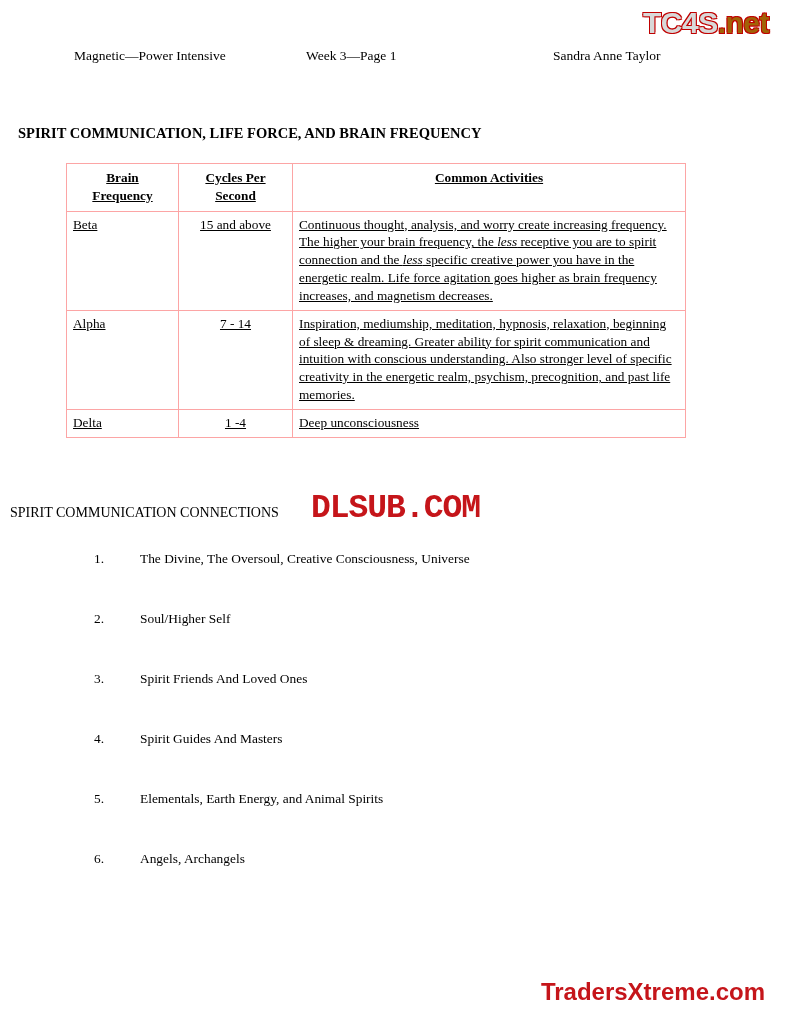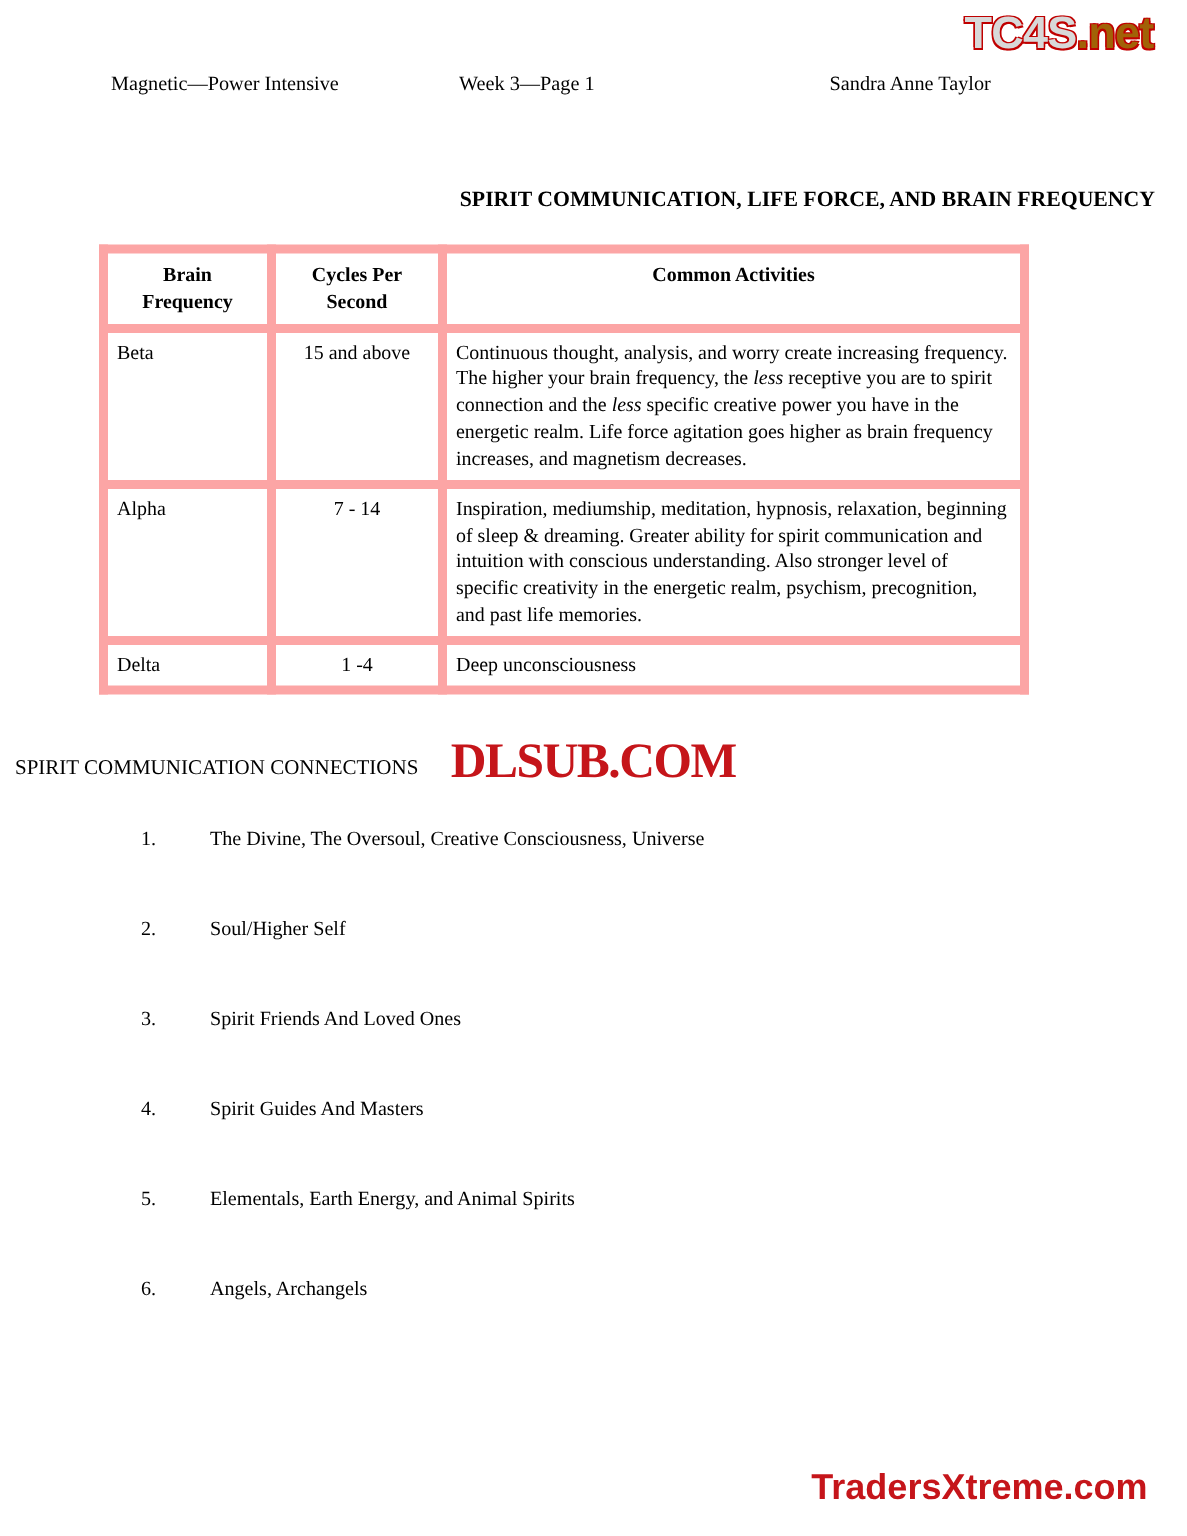--- a/index.html
+++ b/index.html
@@ -33,21 +33,21 @@
        1px -1px 0 #c00000,
       -1px 1px 0 #c00000;
   }
   .wm-tc4s .dotnet { color: #a16207; }
 
   .wm-dlsub {
     position: absolute;
     top: 490px;
     left: 50%;
     transform: translateX(-50%);
-    font-family: Liberation Serif, serif;
+    font-family: Liberation Mono, monospace;
     font-weight: bold;
     font-size: 33px;
     letter-spacing: -1px;
     color: #c5151a;
     text-shadow:
       2px 0 0 #ffffff,
       -2px 0 0 #ffffff,
       0 2px 0 #ffffff,
       0 -2px 0 #ffffff,
       2px 2px 0 #ffffff,
@@ -83,42 +83,43 @@
   .header-row .h-left { position: absolute; left: 0; }
   .header-row .h-mid { position: absolute; left: 232px; }
   .header-row .h-right { position: absolute; left: 479px; }
 
   
   .doc-title {
     position: absolute;
     top: 125px;
     left: 0;
     width: 770px;
-    text-align: right;
+    text-align: left;
     font-size: 14.5px;
     font-weight: bold;
     padding-left: 18px;
     box-sizing: border-box;
   }
 
   
   table.freq {
     position: absolute;
     top: 163px;
     left: 66px;
     width: 620px;
     border-collapse: collapse;
     font-size: 13.3px;
     line-height: 1.34;
     table-layout: fixed;
   }
   table.freq td, table.freq th {
-    border: 6px solid #fca5a5;
+    border: 1px solid #fca5a5;
     vertical-align: top;
     padding: 4px 6px 5px 6px;
+    text-decoration: underline;
   }
   table.freq th {
     text-align: center;
     font-weight: bold;
     padding-top: 5px;
     padding-bottom: 6px;
   }
   .col-a { width: 112px; }
   .col-b { width: 114px; }
   .col-c { width: auto; }

